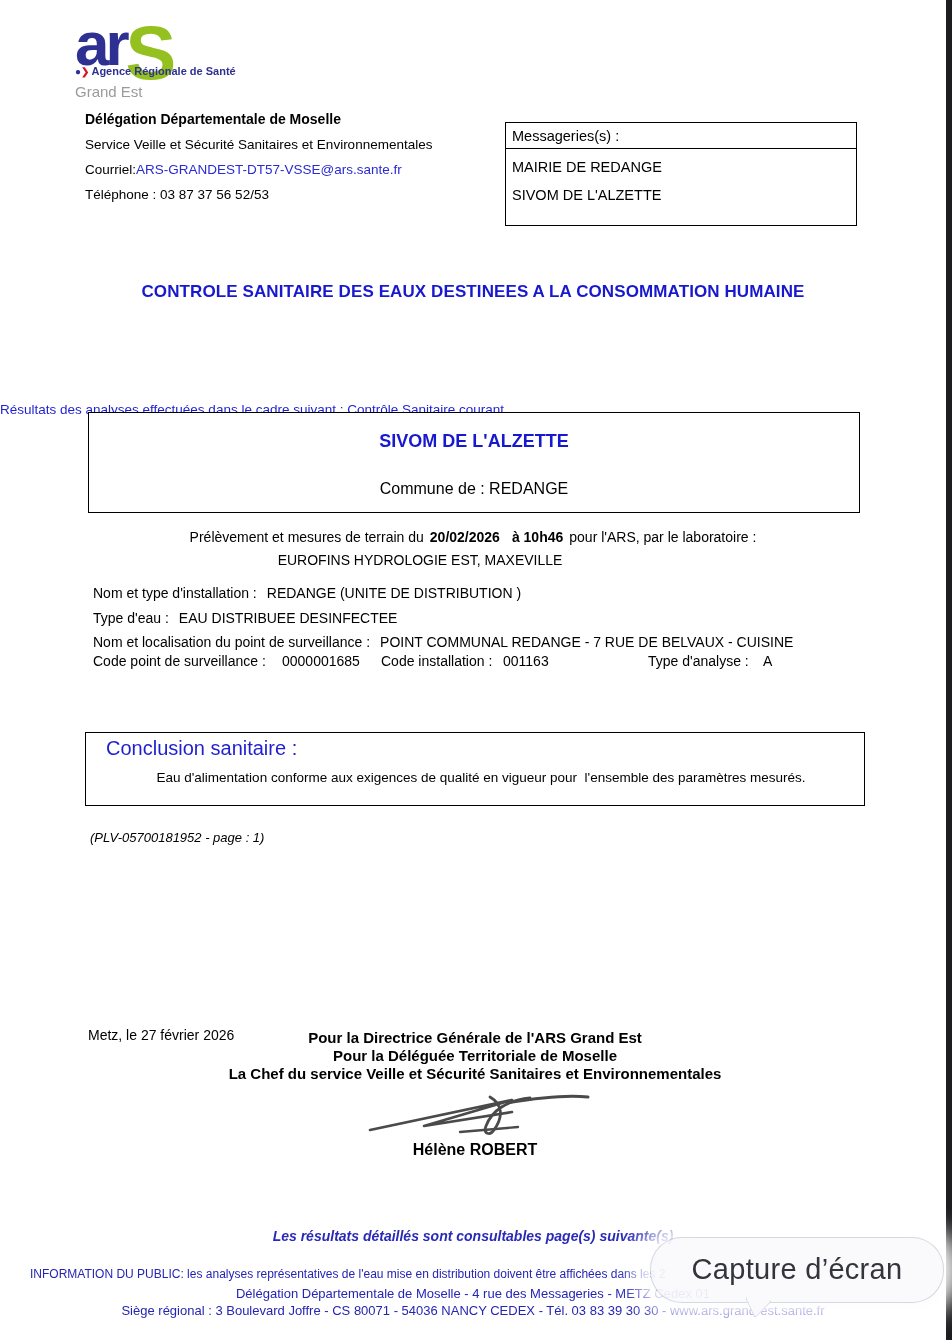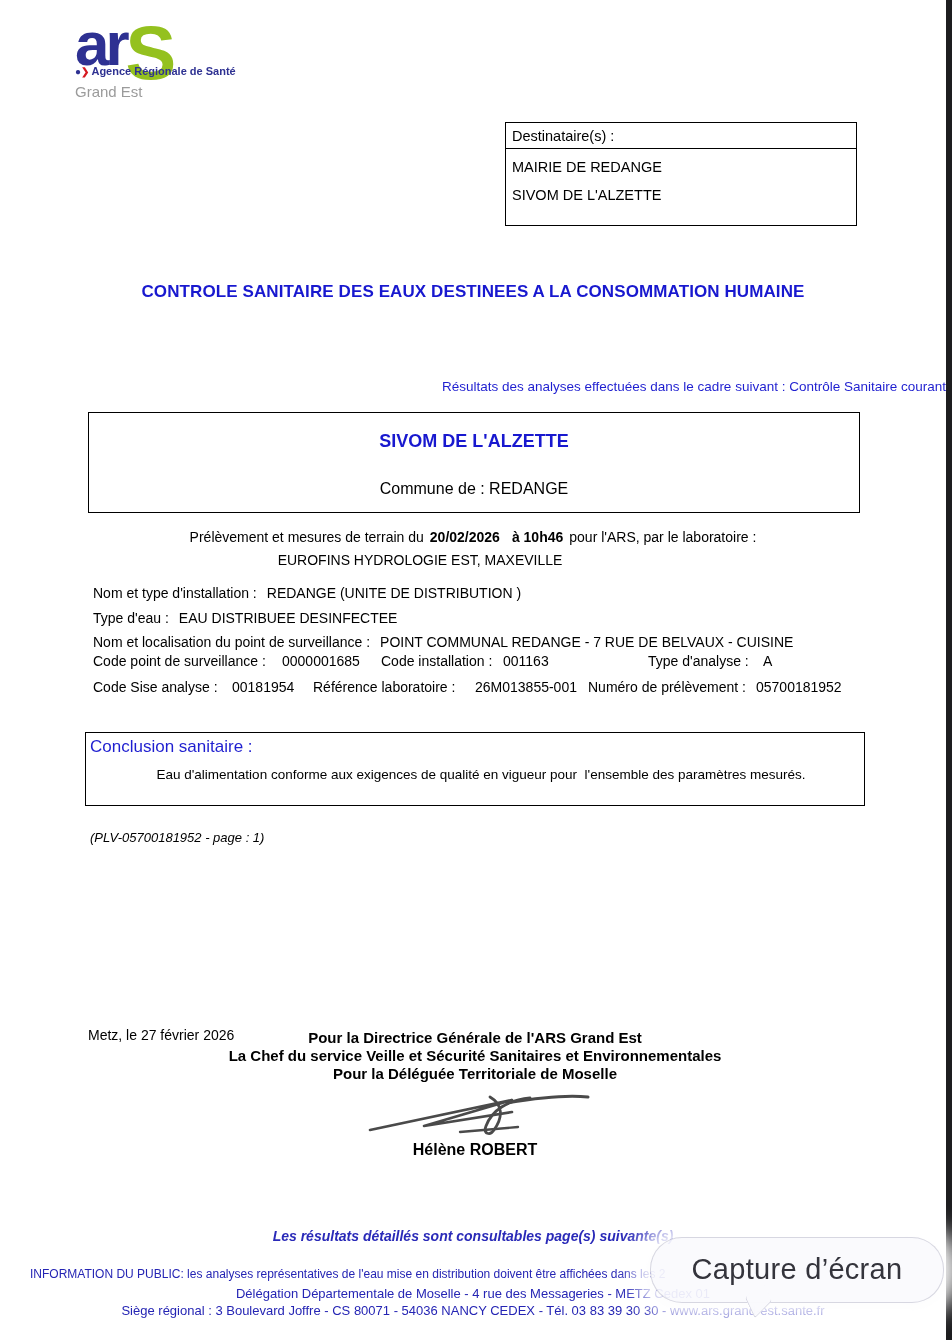--- a/index.html
+++ b/index.html
@@ -29,41 +29,41 @@
   .sender div{margin-bottom:10px;}
   .link{color:#2a2ad2;}
 
   
   .recipients{position:absolute;left:505px;top:122px;width:350px;border:1.5px solid #000;font-size:14.5px;background:#fff;}
   .recipients-header{padding:5px 6px 4px 6px;border-bottom:1.5px solid #000;}
   .recipients-body{padding:6px 6px 10px 6px;}
   .recipients-body div{margin-top:4px;margin-bottom:12px;}
 
   .doc-title{position:absolute;left:0;top:282px;width:946px;text-align:center;color:#1818cf;font-weight:bold;font-size:17px;letter-spacing:0.1px;}
-  .subtitle{position:absolute;left:0;top:379px;width:946px;text-align:right;color:#1f1fd0;font-size:13.5px;}
+  .subtitle{position:absolute;left:0;top:402px;width:946px;text-align:left;color:#1f1fd0;font-size:13.5px;}
 
   .network-box{position:absolute;left:88px;top:412px;width:770px;border:1.5px solid #000;background:#fff;}
   .network-name{margin-top:18px;text-align:center;color:#1818cf;font-weight:bold;font-size:18px;}
   .network-commune{margin-top:28px;margin-bottom:14px;text-align:center;font-size:16px;}
 
   .sampling-line{position:absolute;left:0;top:529px;width:946px;text-align:center;font-size:14px;}
   .sampling-line .b{font-weight:bold;margin:0 6px;text-align:right;}
   .sampling-lab{position:absolute;left:0;top:552px;width:840px;text-align:center;font-size:14px;}
 
   .install{position:absolute;left:93px;top:585px;width:780px;font-size:14px;}
   .install div{margin-bottom:8.5px;}
   .install .val{margin-left:10px;}
 
   .codes-row{position:absolute;left:85px;width:790px;height:18px;font-size:14px;}
   .codes-row span{position:absolute;white-space:nowrap;}
   .row1{top:653px;}
   .row2{top:679px;}
 
   .conclusion-box{position:absolute;left:85px;top:732px;width:778px;height:72px;border:1.5px solid #000;background:#fff;}
-  .conclusion-title{color:#1f1fd0;font-size:17px;margin:4px 0 0 4px;}
+  .conclusion-title{color:#1f1fd0;font-size:20px;margin:4px 0 0 20px;}
   .conclusion-text{font-size:13.5px;margin:10px 0 0 12px;text-align:center;}
 
   .page-ref{position:absolute;left:90px;top:830px;font-style:italic;font-size:13px;}
 
   .place-date{position:absolute;left:88px;top:1027px;font-size:14px;}
   .sig-block{position:absolute;left:95px;top:1029px;width:760px;text-align:center;font-weight:bold;font-size:15px;line-height:18px;}
   .signature-svg{position:absolute;left:362px;top:1088px;width:230px;height:52px;}
   .signer{position:absolute;left:330px;top:1141px;width:290px;text-align:center;font-weight:bold;font-size:16px;}
 
   .results-note{position:absolute;left:0;top:1228px;width:946px;text-align:center;color:#2a2ab8;font-weight:bold;font-style:italic;font-size:14px;}
@@ -81,23 +81,29 @@
 
 <div class="page">
 
   <div class="ars-logo">
     <div class="ars-word"><span class="ars-ar">ar</span><span class="ars-s">S</span></div>
     <div class="ars-tagline"><span class="ars-dot">●</span><span class="ars-chev">❯</span><span>Agence Régionale de Santé</span></div>
     <div class="ars-region">Grand Est</div>
   </div>
 
 
+  <div class="sender">
+    <div class="bold">Délégation Départementale de Moselle</div>
+    <div>Service Veille et Sécurité Sanitaires et Environnementales</div>
+    <div><span>Courriel:</span><span class="link">ARS-GRANDEST-DT57-VSSE@ars.sante.fr</span></div>
+    <div>Téléphone : 03 87 37 56 52/53</div>
+  </div>
 
   <div class="recipients">
-    <div class="recipients-header">Destinataire(s) :</div>
+    <div class="recipients-header">Messageries(s) :</div>
     <div class="recipients-body">
       <div>MAIRIE DE REDANGE</div>
       <div>SIVOM DE L'ALZETTE</div>
     </div>
   </div>
 
   <div class="doc-title">CONTROLE SANITAIRE DES EAUX DESTINEES A LA CONSOMMATION HUMAINE</div>
 
   <div class="subtitle">Résultats des analyses effectuées dans le cadre suivant : Contrôle Sanitaire courant</div>
 
@@ -118,41 +124,33 @@
   </div>
 
   <div class="codes-row row1">
     <span style="left:8px">Code point de surveillance :</span>
     <span style="left:197px">0000001685</span>
     <span style="left:296px">Code installation :</span>
     <span style="left:418px">001163</span>
     <span style="left:563px">Type d'analyse :</span>
     <span style="left:678px">A</span>
   </div>
-  <div class="codes-row row2">
-    <span style="left:8px">Code Sise analyse :</span>
-    <span style="left:147px">00181954</span>
-    <span style="left:228px">Référence laboratoire :</span>
-    <span style="left:390px">26M013855-001</span>
-    <span style="left:503px">Numéro de prélèvement :</span>
-    <span style="left:671px">05700181952</span>
-  </div>
 
   <div class="conclusion-box">
     <div class="conclusion-title">Conclusion sanitaire :</div>
     <div class="conclusion-text">Eau d'alimentation conforme aux exigences de qualité en vigueur pour &nbsp;l'ensemble des paramètres mesurés.</div>
   </div>
 
   <div class="page-ref">(PLV-05700181952 - page : 1)</div>
 
   <div class="place-date">Metz, le 27 février 2026</div>
   <div class="sig-block">
     <div>Pour la Directrice Générale de l'ARS Grand Est</div>
+    <div>Pour la Déléguée Territoriale de Moselle</div>
     <div>La Chef du service Veille et Sécurité Sanitaires et Environnementales</div>
-    <div>Pour la Déléguée Territoriale de Moselle</div>
   </div>
 
   <svg class="signature-svg" viewBox="0 0 230 52">
     <path d="M8 42 L150 12 L62 38 L150 24" fill="none" stroke="#4a4a4a" stroke-width="2.6" stroke-linecap="round" stroke-linejoin="round"></path>
     <path d="M128 9 C140 16 142 28 132 42 C128 48 121 46 124 38 C130 22 146 12 168 10" fill="none" stroke="#4a4a4a" stroke-width="2.8" stroke-linecap="round"></path>
     <path d="M145 15 C180 9 208 7 226 9" fill="none" stroke="#4a4a4a" stroke-width="3" stroke-linecap="round"></path>
     <path d="M98 44 L156 39" fill="none" stroke="#4a4a4a" stroke-width="2.4" stroke-linecap="round"></path>
   </svg>
   <div class="signer">Hélène ROBERT</div>
 

